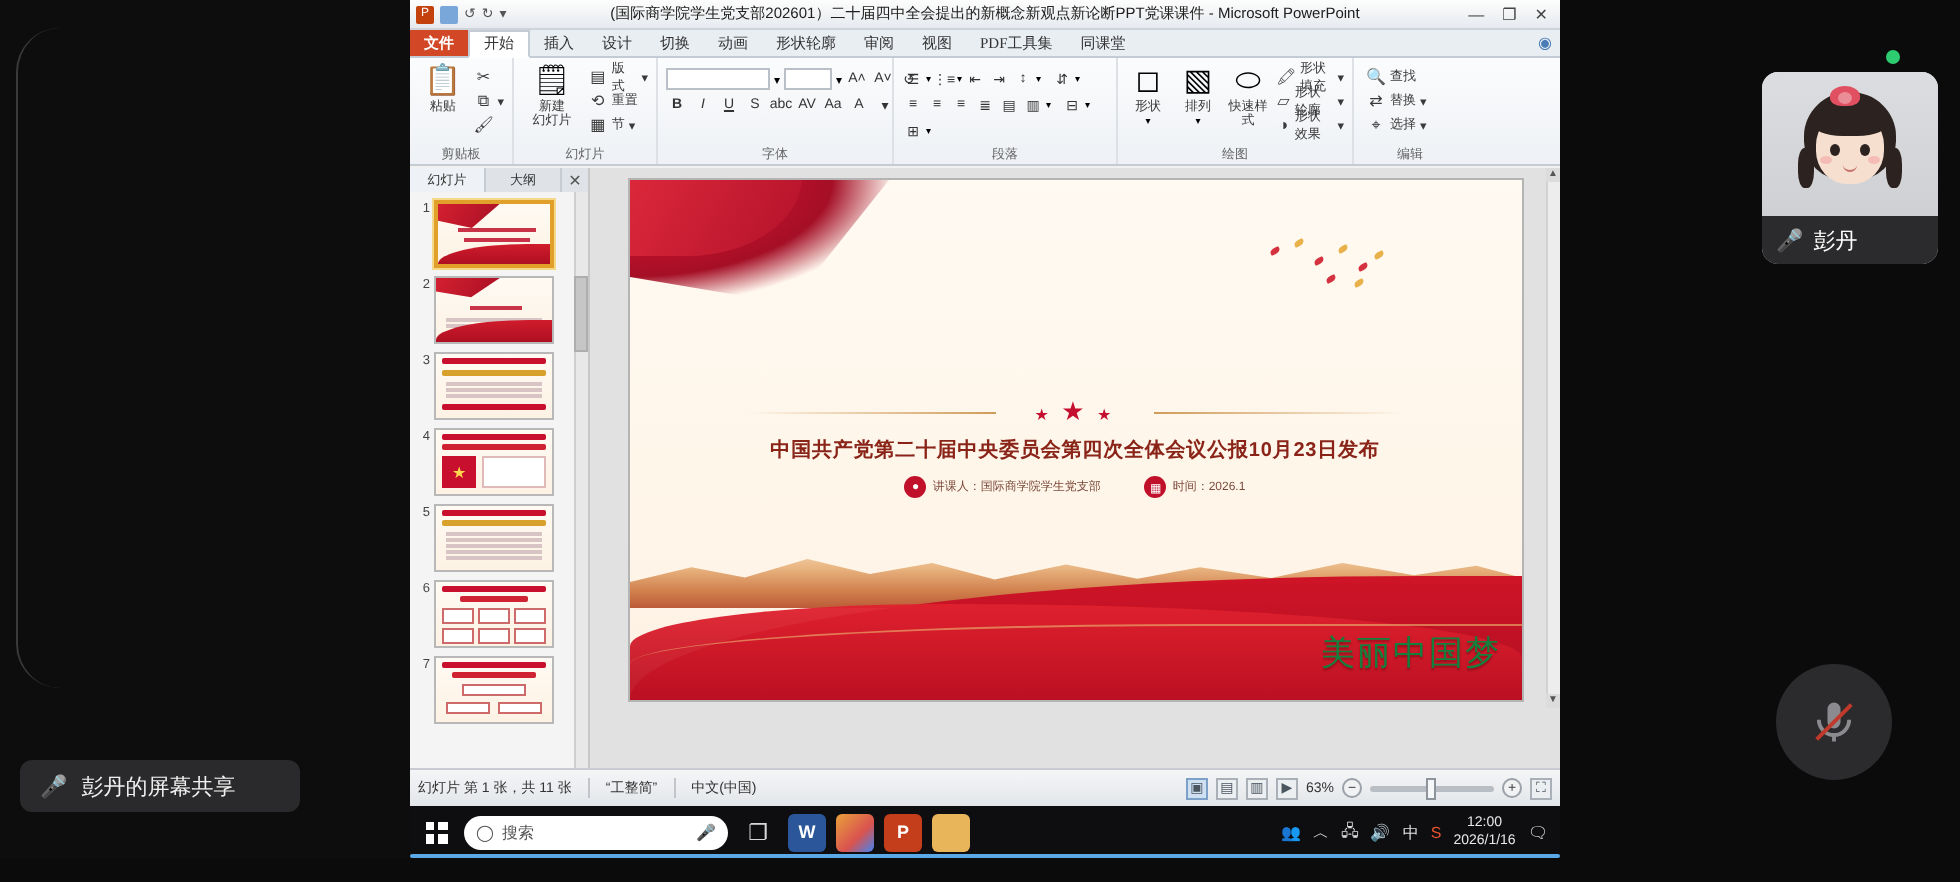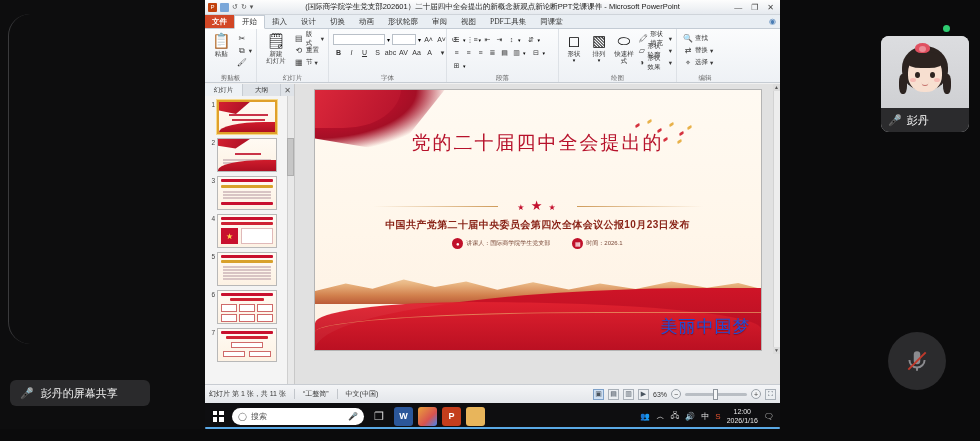--- a/index.html
+++ b/index.html
@@ -120,21 +120,21 @@
         57% 57%, 64% 40%, 72% 56%, 80% 34%, 88% 52%, 95% 38%, 100% 55%, 100% 100%, 0 100%); opacity:.95; }
   .sl-wave1 { position:absolute; left:0; right:0; bottom:0; height:62px;
      background:linear-gradient(180deg,#cf1427 0%, #b00f22 100%);
      border-top-left-radius:100% 70px; border-top-right-radius:0 0; }
   .sl-wave2 { position:absolute; left:0; right:0; bottom:0; height:48px;
      background:linear-gradient(180deg,#e0212f 0%, #bb1022 100%);
      border-top-left-radius:60% 36px; border-top-right-radius:110% 46px; opacity:.95; }
   .sl-goldline { position:absolute; left:0; right:0; bottom:18px; height:20px;
      border-top:1px solid rgba(240,200,120,.55); border-top-left-radius:70% 22px; }
   .sl-logo { position:absolute; right:10px; bottom:12px; font-family:"DejaVu Serif", serif;
-     font-size:17px; color:#1d4ed8; letter-spacing:1px; text-shadow:0 1px 1px rgba(120,10,20,.7); }
+     font-size:17px; color:#15803d; letter-spacing:1px; text-shadow:0 1px 1px rgba(120,10,20,.7); }
   .sl-petals { position:absolute; right:64px; top:30px; width:64px; height:26px; }
   .sl-petals i { position:absolute; display:block; width:5px; height:3px; background:#d5323f;
      border-radius:60% 10% 60% 10%; transform:rotate(-25deg); }
   .sl-petals i.y { background:#e8b14a; }
 
   
   .mt-bg{position:absolute;inset:0;background:linear-gradient(#fffaf3,#fdf2e4);}
   .mt-red{position:absolute;left:0;top:0;width:55%;height:40%;background:linear-gradient(120deg,#d32030,#a80f24);clip-path:polygon(0 0,100% 0,55% 100%,0 70%);}
   .mt-line{position:absolute;left:18%;right:12%;height:2px;background:#c0102a;opacity:.85;}
   .mt-bot{position:absolute;left:0;right:0;bottom:0;height:34%;background:linear-gradient(#d01c2c,#ae0f22);border-top-left-radius:80% 10px;}
@@ -539,21 +539,20 @@
             <i style="left:2px;top:4px"></i>
               <i class="y" style="left:14px;top:0"></i>
             <i style="left:24px;top:9px"></i>
               <i class="y" style="left:36px;top:3px"></i>
             <i style="left:46px;top:12px"></i>
               <i class="y" style="left:54px;top:6px"></i>
             <i style="left:30px;top:18px"></i>
               <i class="y" style="left:44px;top:20px"></i>
           </div>
 
-          <div class="sl-title1">党的二十届四中全会提出的</div>
 
           <div class="sl-divider"></div>
           <div class="sl-stars">
             ★ <span class="big">★</span> ★
           </div>
 
           <div class="sl-sub">中国共产党第二十届中央委员会第四次全体会议公报10月23日发布</div>
 
           <div class="sl-meta">
             <div class="chip">

